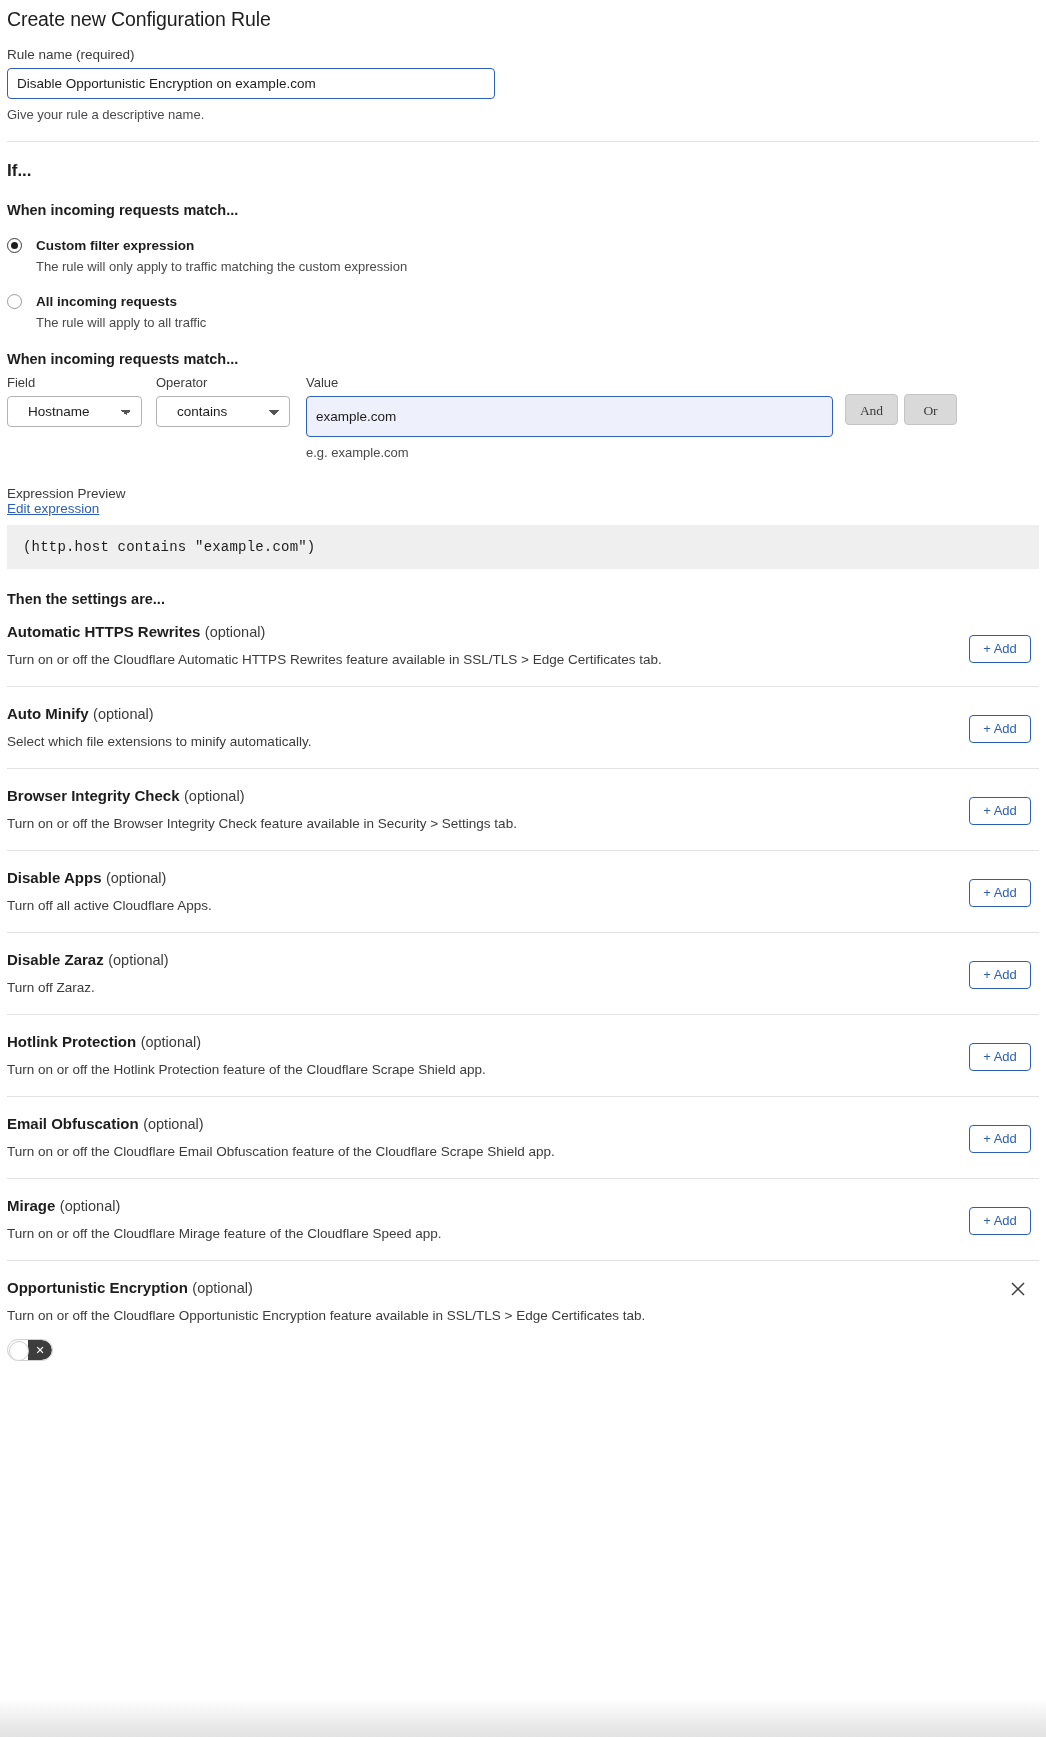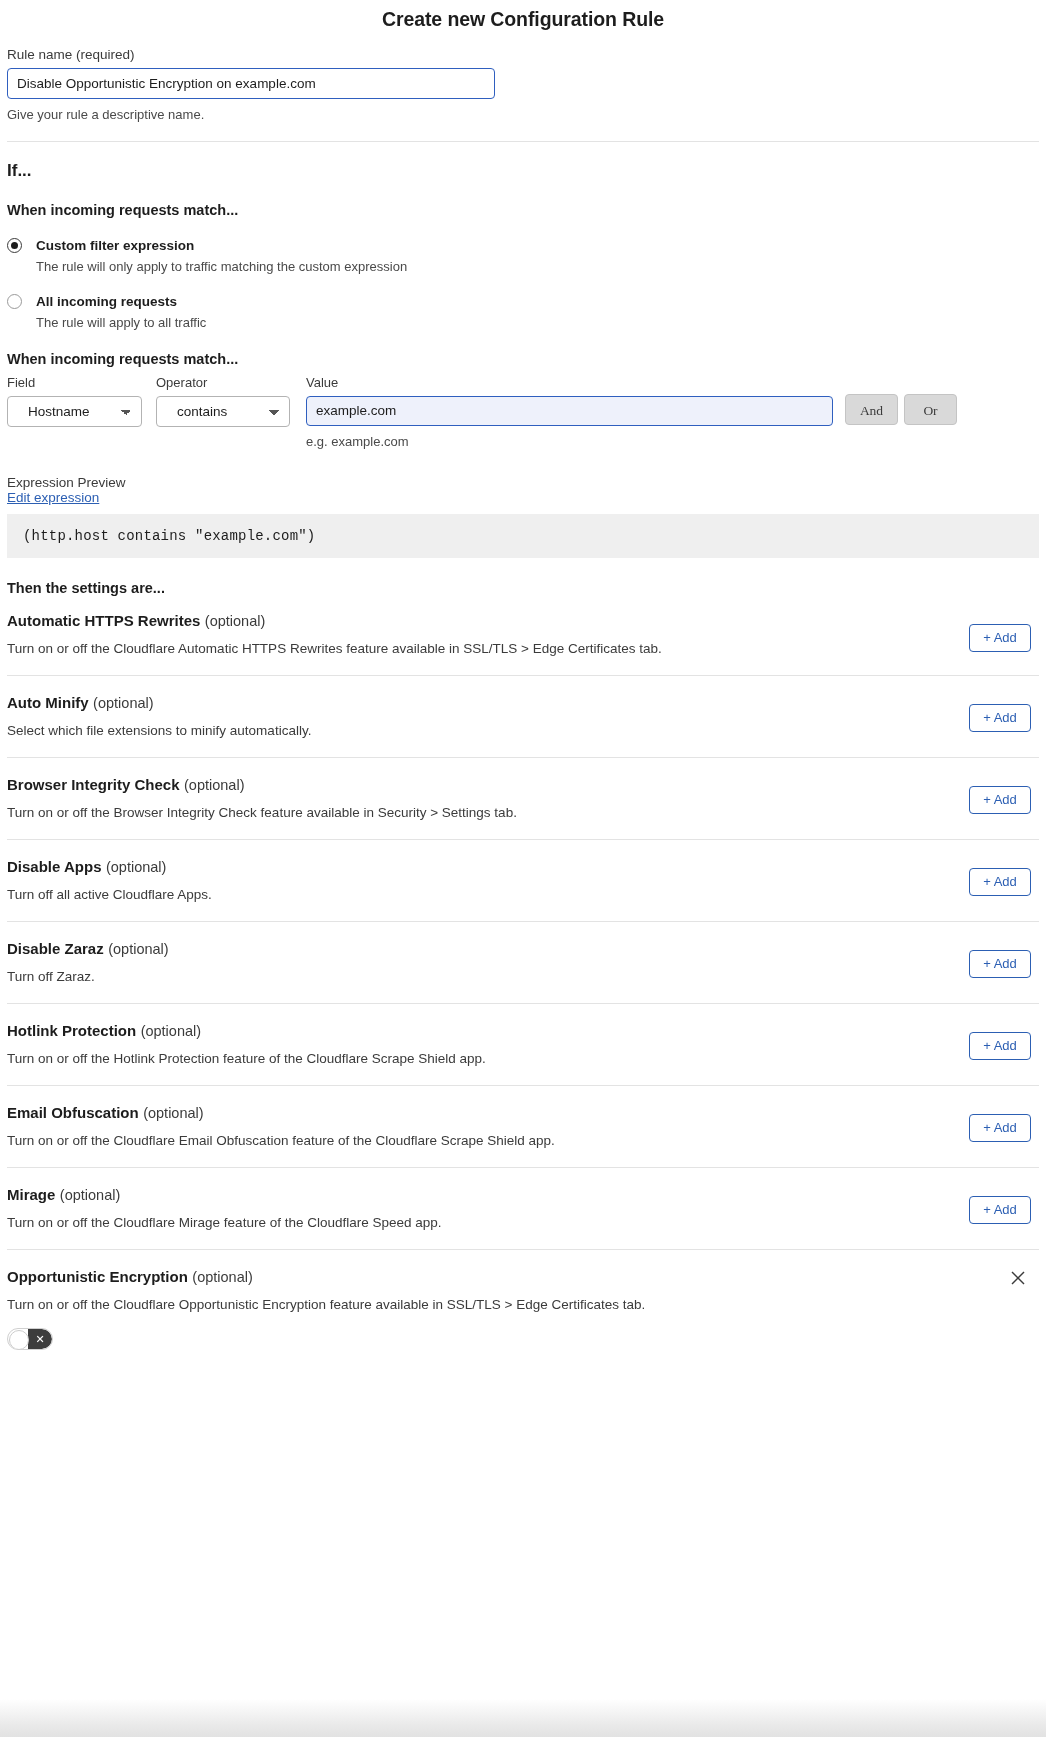--- a/index.html
+++ b/index.html
@@ -15,26 +15,25 @@
     min-height: 1737px;
     position: relative;
   }
   .page {
     padding: 0 7px;
     width: 1046px;
   }
   
   .page-title {
     font-size: 19.5px;
-    font-weight: bold;
+    font-weight: normal;
     color: #1d1d1d;
     margin: 0;
     padding: 8px 0 16px 0;
     letter-spacing: -0.1px;
-    text-align: center;
   }
   
   .field-label {
     font-size: 13.5px;
     color: #3b3b3b;
     margin-bottom: 6px;
   }
   .rule-name-input {
     width: 488px;
     height: 31px;
@@ -136,21 +135,21 @@
     background-position:
       calc(100% - 15px) 13px,
       calc(100% - 10px) 13px;
     background-size: 5px 5px, 5px 5px;
     background-repeat: no-repeat;
   }
   .sel-field { width: 135px; }
   .sel-op { width: 134px; }
   .value-input {
     width: 527px;
-    height: 30px;
+    height: 41px;
     border: 1px solid #2f5fbf;
     border-radius: 4px;
     background: #eef1fb;
     padding: 0 9px;
     font-size: 13.5px;
     font-family: "Liberation Sans", sans-serif;
     color: #1d1d1d;
     outline: none;
   }
   .value-hint {

